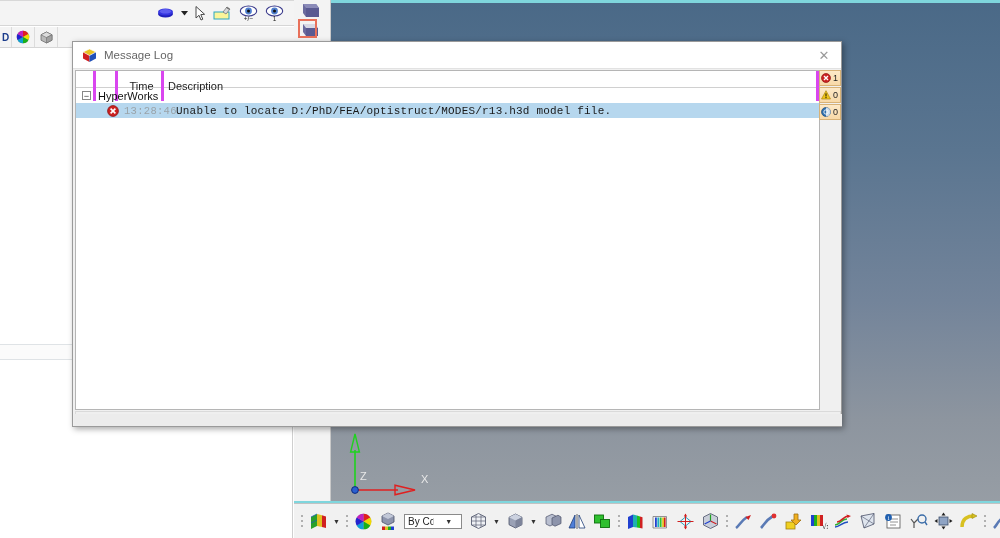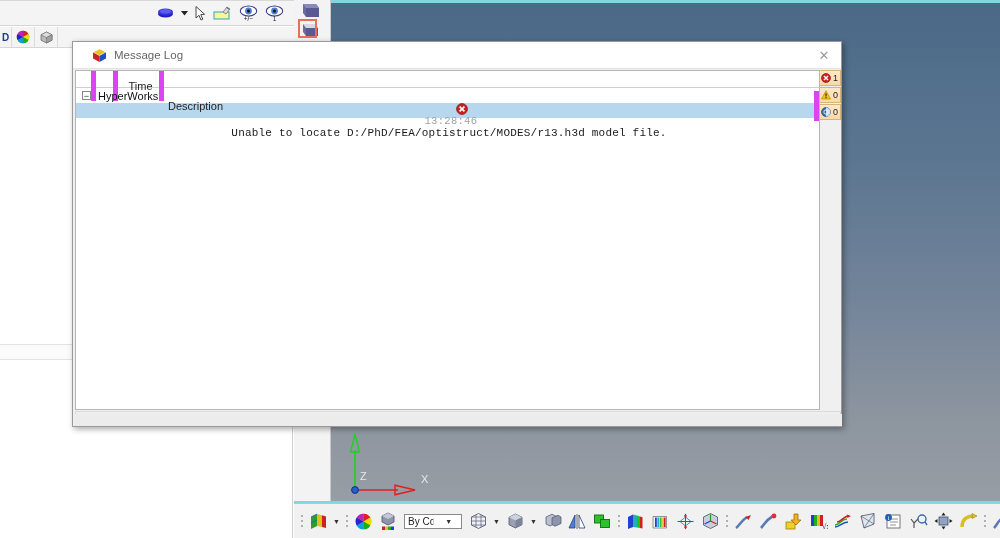--- a/index.html
+++ b/index.html
@@ -218,21 +218,21 @@
     box-shadow: 2px 2px 6px rgba(0,0,0,0.35);
     box-sizing: border-box;
   }
   .dialog-title {
     position: relative;
     height: 27px;
     background: #ffffff;
     border-bottom: 1px solid #e2e2e2;
     display: flex;
     align-items: center;
-    padding-left: 19px;
+    padding-left: 9px;
     box-sizing: border-box;
   }
   .dialog-title .title-text {
     margin-left: 7px;
     font-size: 11.5px;
     color: #666666;
   }
   .dlg-close {
     position: absolute;
     right: 4px; top: 3px;
@@ -259,31 +259,31 @@
   .log-header {
     display: flex;
     height: 17px;
     background: #ffffff;
     border-bottom: 1px solid #d0d0d0;
     box-sizing: border-box;
     font-size: 11px;
     color: #222;
   }
   .log-header .hcell {
-    border-right: 5px solid #d946ef;
+    border-right: 3px solid #d946ef;
     box-sizing: border-box;
     display: flex;
     align-items: center;
     padding-left: 4px;
     height: 30px;
   }
   .h-c0 { width: 20px; }
   .h-c1 { width: 22px; }
   .h-c2 { width: 46px; justify-content: center; }
-  .h-c3 { flex: 1; margin-top: 20px; }
+  .h-c3 { flex: 1; }
   .group-row {
     display: flex;
     align-items: center;
     height: 15px;
     padding-left: 6px;
     font-size: 11px;
     color: #111;
     background: #ffffff;
   }
   .expander {
@@ -295,21 +295,20 @@
     line-height: 6px;
     color: #333;
     margin-right: 7px;
     background: #fff;
   }
   .msg-row {
     display: flex;
     align-items: center;
     height: 15px;
     background: #b6d7ee;
-    flex-direction: column;
   }
   .msg-row .err-ic {
     width: 16px;
     margin-left: 29px;
     display: flex; align-items: center; justify-content: center;
   }
   .msg-row .ts {
     width: 52px;
     font-family: "Liberation Mono", monospace;
     font-size: 10.5px;

